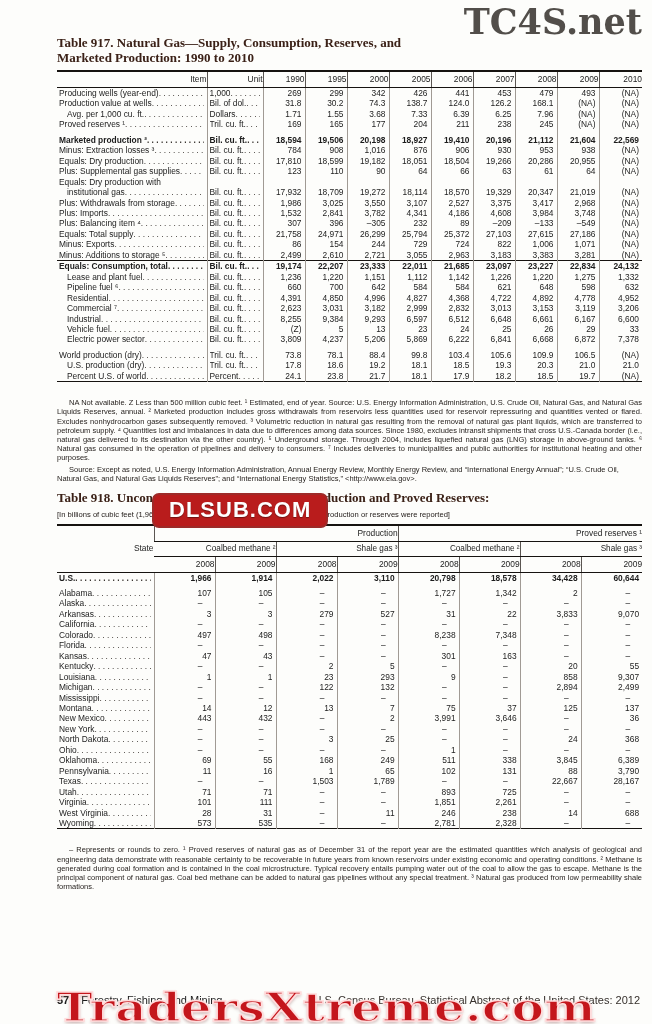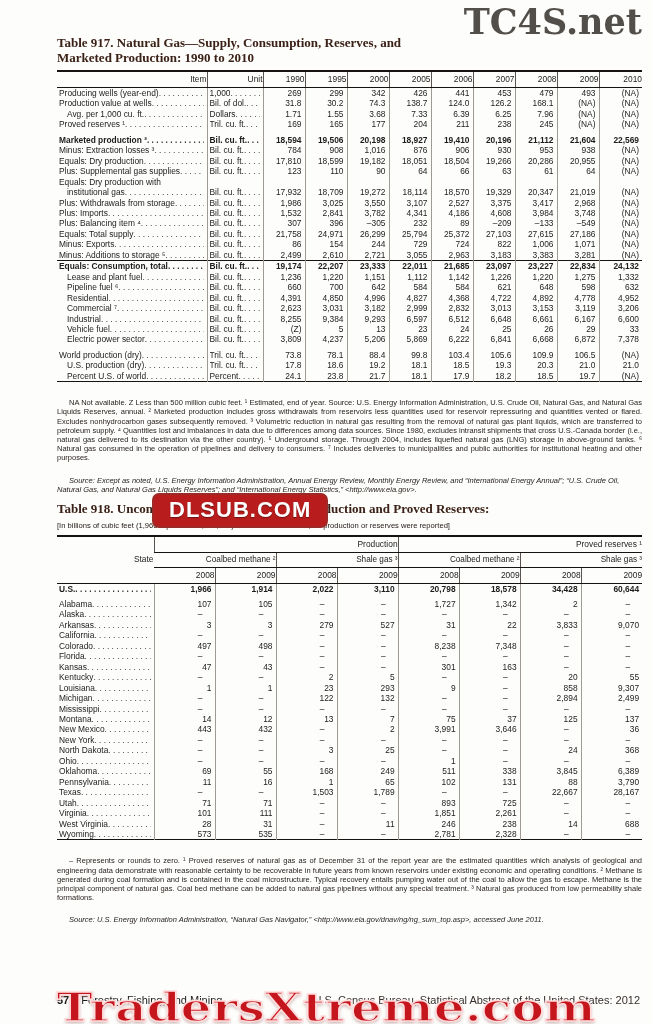--- a/index.html
+++ b/index.html
@@ -29,21 +29,21 @@
   .lw .lbl { white-space:nowrap; }
   .lw.ind { padding-left:8px; }
   .dots { flex:1 1 auto; overflow:hidden; white-space:nowrap; color:#3a3531; }
 
   .tbl918 th.grp { border-bottom:1px solid #161310; }
   .tbl918 th.sub { font-size:8.2px; }
   .tbl918 th.st { vertical-align:middle; }
 
   .footnote { font-size:7.5px; line-height:9.2px; text-align:justify; margin-top:16px;
               color:#221d1a; text-indent:12px; }
-  .source { font-size:7.5px; line-height:9.2px; margin-top:13px; color:#221d1a; text-indent:12px;font-style:italic; }
+  .source { font-size:7.5px; line-height:9.2px; margin-top:2px; color:#221d1a; text-indent:12px; }
 
   .sec-gap { height:8px; }
 
   .footer { position:absolute; left:57px; right:12px; bottom:16px; display:flex;
             justify-content:space-between; align-items:baseline; }
   .footer .pg { font-size:11px; font-weight:bold; }
   .footer .sec { font-size:11px; margin-left:6px; }
   .footer .cb { font-size:11px; color:#36302c;margin-left:38px; }
 
   .wm-top { position:absolute; top:1px; right:10px; z-index:6;
@@ -1147,21 +1147,20 @@
           <td class="num dash">–</td>
           <td class="num">2,781</td>
           <td class="num">2,328</td>
           <td class="num dash">–</td>
           <td class="num dash">–</td>
         </tr>
       </tbody>
   </table>
 
   <div class="footnote">– Represents or rounds to zero. ¹ Proved reserves of natural gas as of December 31 of the report year are the estimated quantities which analysis of geological and engineering data demonstrate with reasonable certainty to be recoverable in future years from known reservoirs under existing economic and operating conditions. ² Methane is generated during coal formation and is contained in the coal microstructure. Typical recovery entails pumping water out of the coal to allow the gas to escape. Methane is the principal component of natural gas. Coal bed methane can be added to natural gas pipelines without any special treatment. ³ Natural gas produced from low permeability shale formations.</div>
-  <div class="source">Source: U.S. Energy Information Administration, “Natural Gas Navigator,” &lt;http://www.eia.gov/dnav/ng/ng_sum_top.asp&gt;, accessed June 2011.</div>
 
 </div>
 
 <div class="footer">
   <div>
     <span class="pg">578</span><span class="sec">Forestry, Fishing, and Mining</span>
   </div>
   <div class="cb">U.S. Census Bureau, Statistical Abstract of the United States: 2012</div>
 </div>
 

